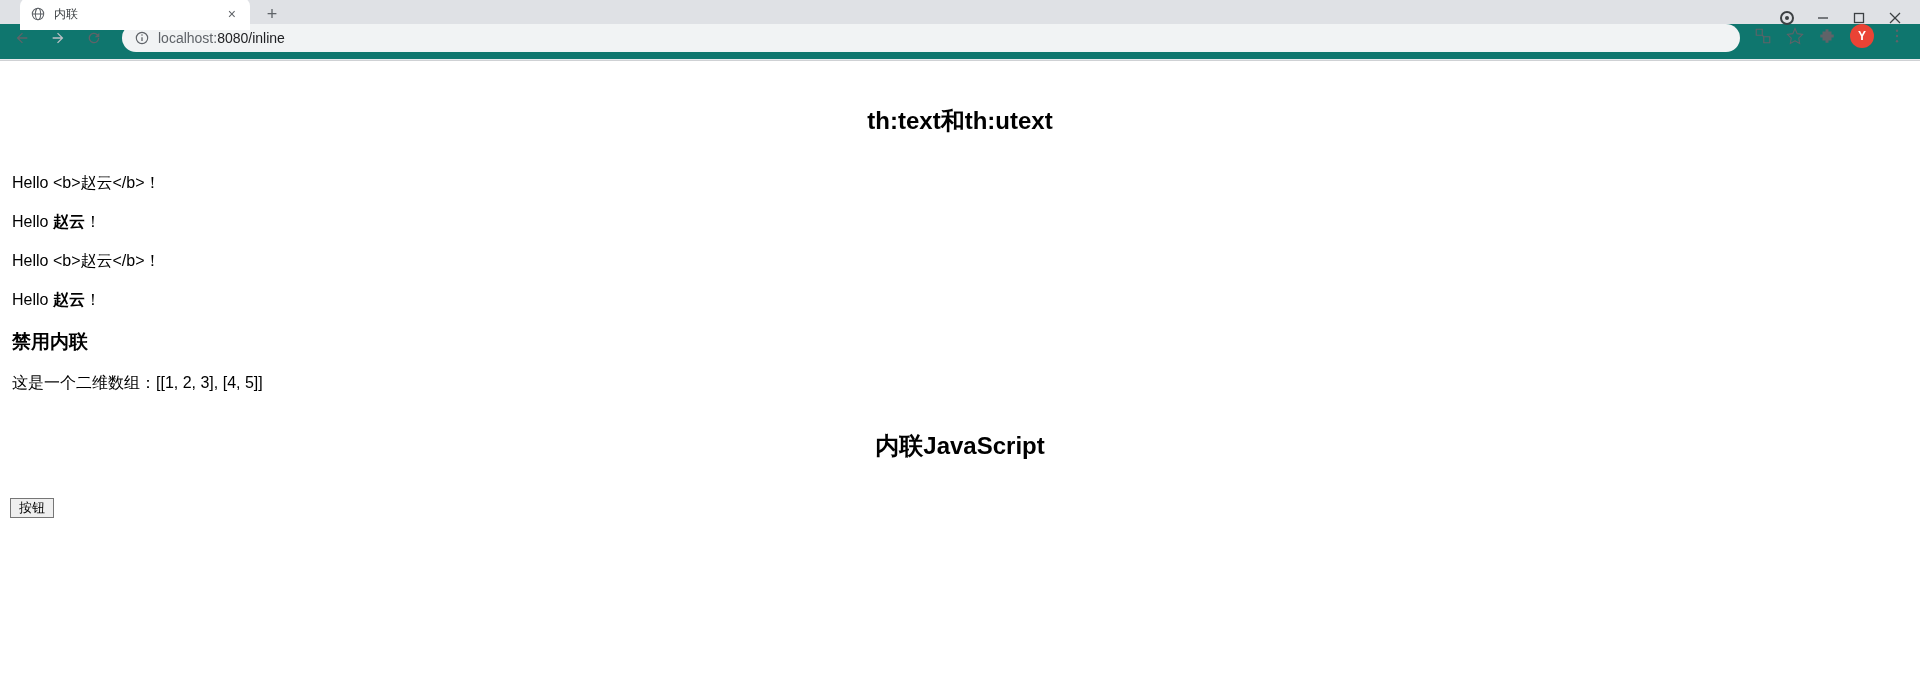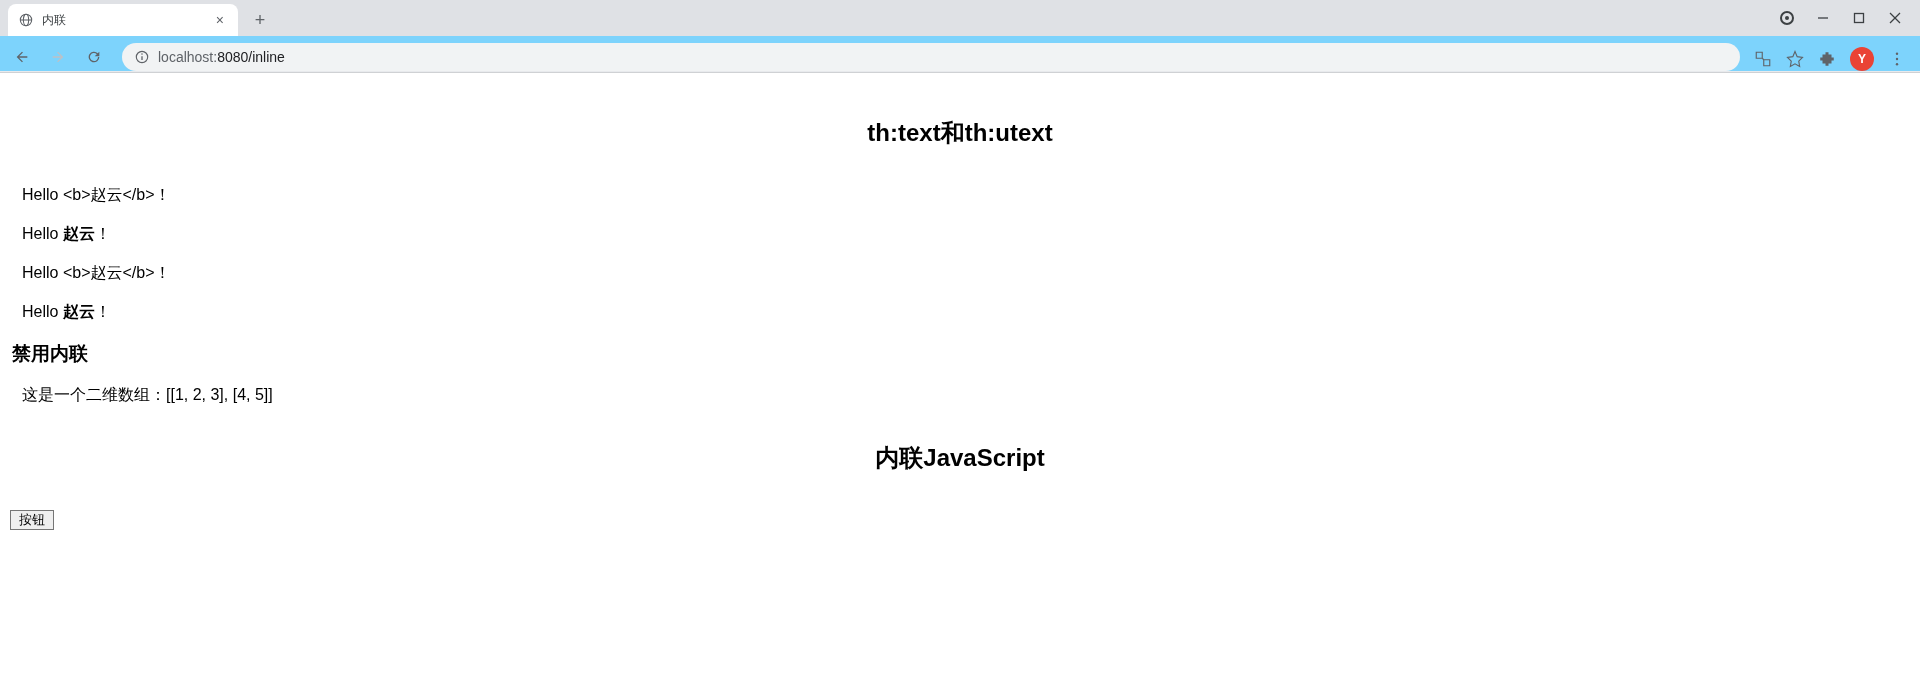--- a/index.html
+++ b/index.html
@@ -1,51 +1,51 @@
 <!DOCTYPE html>
 <html><head>
   <meta charset="utf-8">
   <style>
     * { margin: 0; padding: 0; box-sizing: border-box; }
     body { font-family: Arial, "Microsoft YaHei", sans-serif; background: #fff; width: 1920px; height: 700px; overflow: hidden; }
 
     
     .chrome { background: #dfe1e5; border-bottom: 1px solid #cfd1d4; }
-    .tab-bar { display: flex; align-items: center; height: 36px; padding-left: 8px; position: relative; }
+    .tab-bar { display: flex; align-items: center; height: 24px; padding-left: 20px; position: relative; }
     .tab { display: flex; align-items: center; background: #fff; border-radius: 8px 8px 0 0; height: 32px; padding: 0 10px; min-width: 230px; gap: 8px; margin-top: 4px; }
     .tab-favicon { width: 16px; height: 16px; display: flex; align-items: center; justify-content: center; }
     .tab-title { font-size: 12px; color: #3c4043; flex: 1; }
     .tab-close { color: #5f6368; font-size: 14px; cursor: pointer; padding: 0 4px; }
     .new-tab { width: 28px; height: 28px; display: flex; align-items: center; justify-content: center; color: #5f6368; font-size: 18px; cursor: pointer; margin-left: 8px; margin-top: 4px; }
 
     .window-controls { position: absolute; right: 0; top: 0; display: flex; align-items: center; height: 36px; gap: 22px; padding-right: 18px; }
     .wc { width: 14px; height: 14px; display: flex; align-items: center; justify-content: center; color: #3c4043; }
     .wc svg { display: block; }
     .account-dot { width: 14px; height: 14px; border: 2px solid #3c4043; border-radius: 50%; position: relative; }
     .account-dot::after { content: ""; position: absolute; width: 4px; height: 4px; background: #3c4043; border-radius: 50%; top: 3px; left: 3px; }
 
-    .toolbar { display: flex; align-items: flex-end; background: #7dd3fc; height: 36px; padding: 0 8px; gap: 8px; border-bottom: 1px solid #e8eaed; }
+    .toolbar { display: flex; align-items: flex-start; background: #0f766e; height: 36px; padding: 0 8px; gap: 8px; border-bottom: 1px solid #e8eaed; }
     .nav-btn { width: 28px; height: 28px; display: flex; align-items: center; justify-content: center; color: #5f6368; border-radius: 50%; cursor: pointer; }
     .nav-btn.disabled { color: #bdc1c6; cursor: default; }
     .nav-btn svg { width: 16px; height: 16px; }
 
     .address-bar { flex: 1; display: flex; align-items: center; background: #f1f3f4; border-radius: 16px; height: 28px; padding: 0 12px; gap: 8px; margin: 0 6px; }
     .info-icon { width: 16px; height: 16px; display: flex; align-items: center; justify-content: center; color: #5f6368; }
     .url-text { font-size: 14px; color: #202124; }
     .url-host { color: #5f6368; }
 
     .toolbar-right { display: flex; align-items: center; gap: 14px; padding-right: 6px; }
     .toolbar-icon { width: 18px; height: 18px; display: flex; align-items: center; justify-content: center; color: #5f6368; cursor: pointer; }
     .avatar { width: 24px; height: 24px; border-radius: 50%; background: #ea4335; color: #fff; display: flex; align-items: center; justify-content: center; font-size: 12px; font-weight: bold; }
 
     
     .page { padding: 8px 10px; font-size: 16px; }
     .page h2 { text-align: center; font-size: 24px; font-weight: bold; margin: 36px 0; }
     .page h3 { font-size: 19px; font-weight: bold; margin: 18px 2px 16px; }
-    .page p { margin: 18px 12px; font-size: 16px; }
+    .page p { margin: 18px 2px; font-size: 16px; }
     .page button { font-size: 13px; padding: 0 8px; border: 1px solid #767676; background: #efefef; cursor: pointer; }
   </style>
 </head>
 <body>
 
 <div class="chrome">
   <div class="tab-bar">
     <div class="tab">
       <span class="tab-favicon">
         <svg viewBox="0 0 16 16" width="14" height="14">

